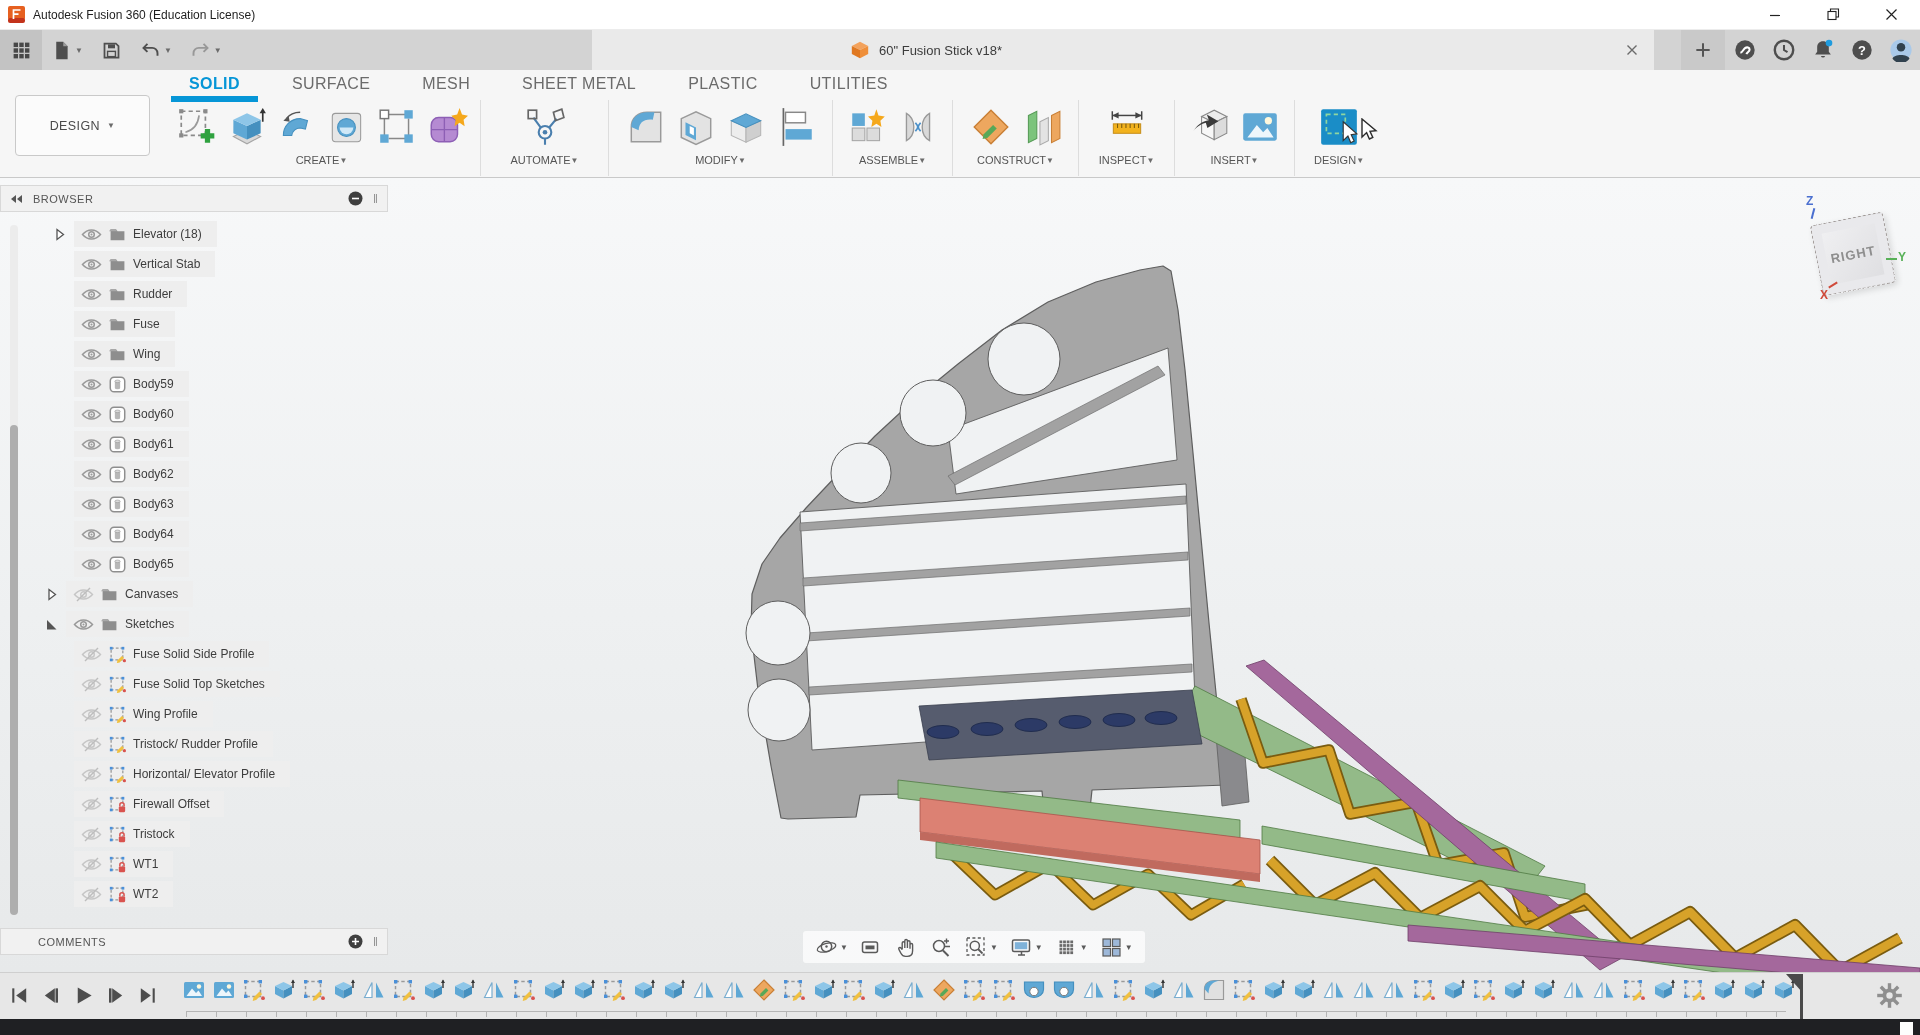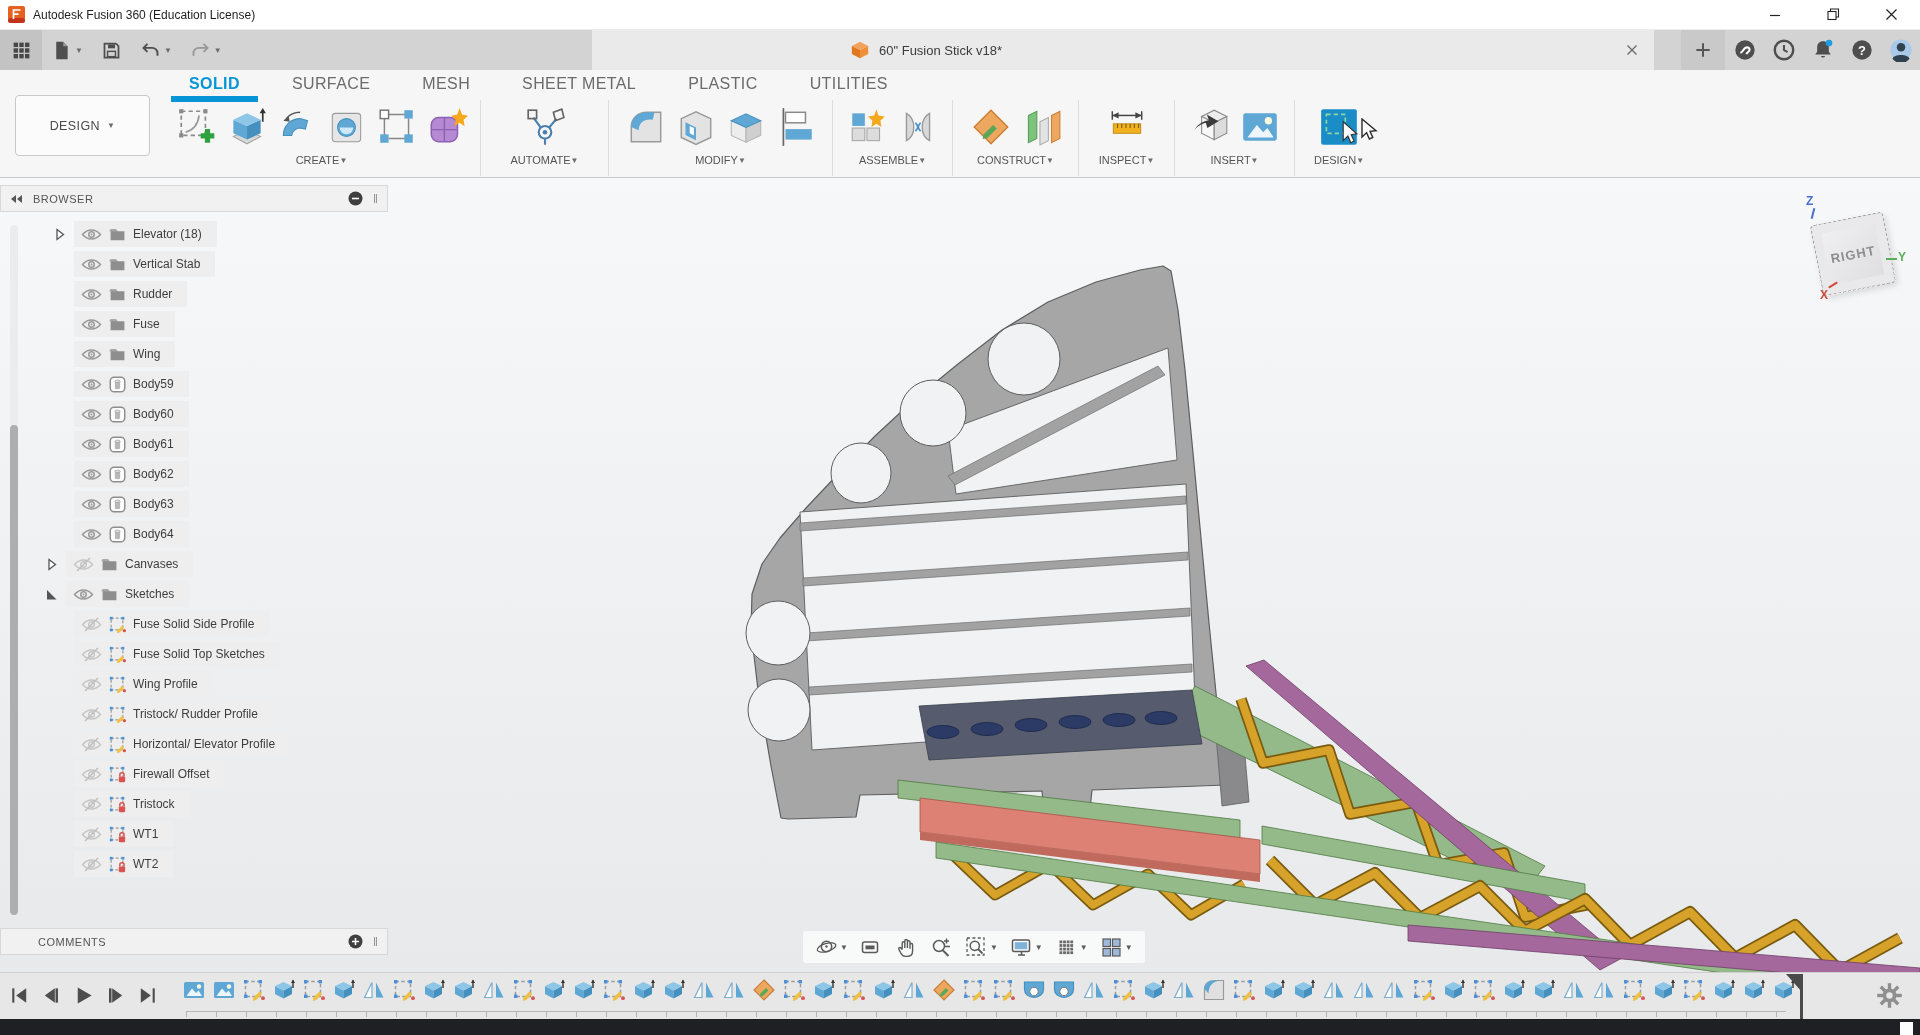--- a/index.html
+++ b/index.html
@@ -842,20 +842,40 @@
           <span class="bicon">
             <svg viewBox="0 0 16 16">
               <rect x="1.2" y="1.2" width="13.6" height="13.6" rx="3.6" fill="#fff" stroke="#8e8e8e" stroke-width="1.4"></rect>
               <path d="M5.5 5v6.2a2.5 1.2 0 0 0 5 0V5z" fill="#b8b8b8"></path>
               <ellipse cx="8" cy="5" rx="2.5" ry="1.2" fill="#dcdcdc" stroke="#9a9a9a" stroke-width=".6"></ellipse>
             </svg>
           </span>
           <span class="blabel">Body64</span>
         </span>
       </div>
+      <div class="brow lvl1">
+        <span class="arrow-slot"></span>
+        <span class="pill">
+          <span class="eye">
+            <svg viewBox="0 0 21 15">
+              <path d="M1.5 7.5C4.5 4 7.5 3 10.5 3s6 1 9 4.5c-3 3.5-6 4.5-9 4.5s-6-1-9-4.5z" fill="none" stroke="#999" stroke-width="1.5"></path>
+              <circle cx="10.5" cy="7.5" r="2.8" fill="none" stroke="#999" stroke-width="1.5"></circle>
+              <circle cx="10.5" cy="7.5" r="1" fill="#999"></circle>
+            </svg>
+          </span>
+          <span class="bicon">
+            <svg viewBox="0 0 16 16">
+              <rect x="1.2" y="1.2" width="13.6" height="13.6" rx="3.6" fill="#fff" stroke="#8e8e8e" stroke-width="1.4"></rect>
+              <path d="M5.5 5v6.2a2.5 1.2 0 0 0 5 0V5z" fill="#b8b8b8"></path>
+              <ellipse cx="8" cy="5" rx="2.5" ry="1.2" fill="#dcdcdc" stroke="#9a9a9a" stroke-width=".6"></ellipse>
+            </svg>
+          </span>
+          <span class="blabel">Body65</span>
+        </span>
+      </div>
       <div class="brow lvl0">
         <span class="arrow-slot">
           <svg viewBox="0 0 15 15">
             <polygon points="5,2.5 11.5,7.5 5,12.5" fill="#fff" stroke="#555" stroke-width="1.3"></polygon>
           </svg>
         </span>
         <span class="pill">
           <span class="eye">
             <svg viewBox="0 0 21 15">
               <path d="M1.5 7.5C4.5 4 7.5 3 10.5 3s6 1 9 4.5c-3 3.5-6 4.5-9 4.5s-6-1-9-4.5z" fill="none" stroke="#c6c6c6" stroke-width="1.4"></path>

